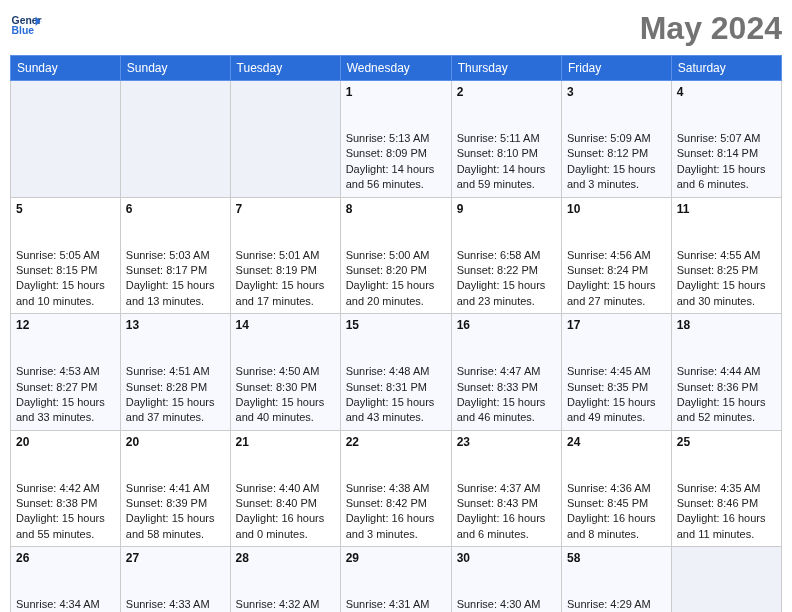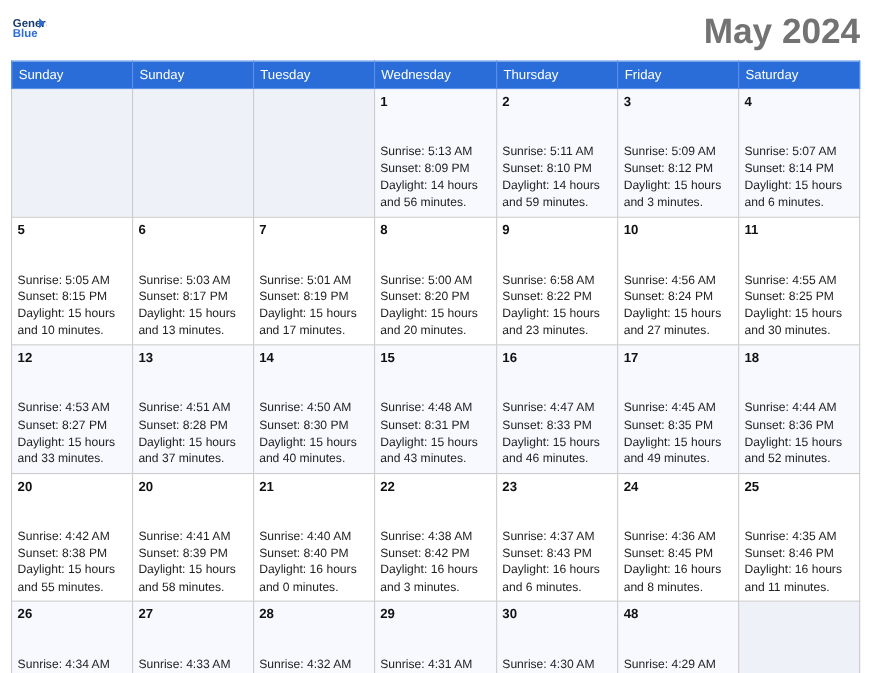--- a/index.html
+++ b/index.html
@@ -329,21 +329,21 @@
 and 20 minutes.</div>
         </td>
         <td>
           <span class="day-num">30</span>
           <div class="cell-content" style="white-space: pre-line;">Sunrise: 4:30 AM
 Sunset: 8:52 PM
 Daylight: 16 hours
 and 22 minutes.</div>
         </td>
         <td>
-          <span class="day-num">48</span>
+          <span class="day-num">58</span>
           <div class="cell-content" style="white-space: pre-line;">Sunrise: 4:29 AM
 Sunset: 8:54 PM
 Daylight: 16 hours
 and 24 minutes.</div>
         </td>
         <td class="empty-cell"></td>
       </tr>
     </tbody>
 </table>
 

